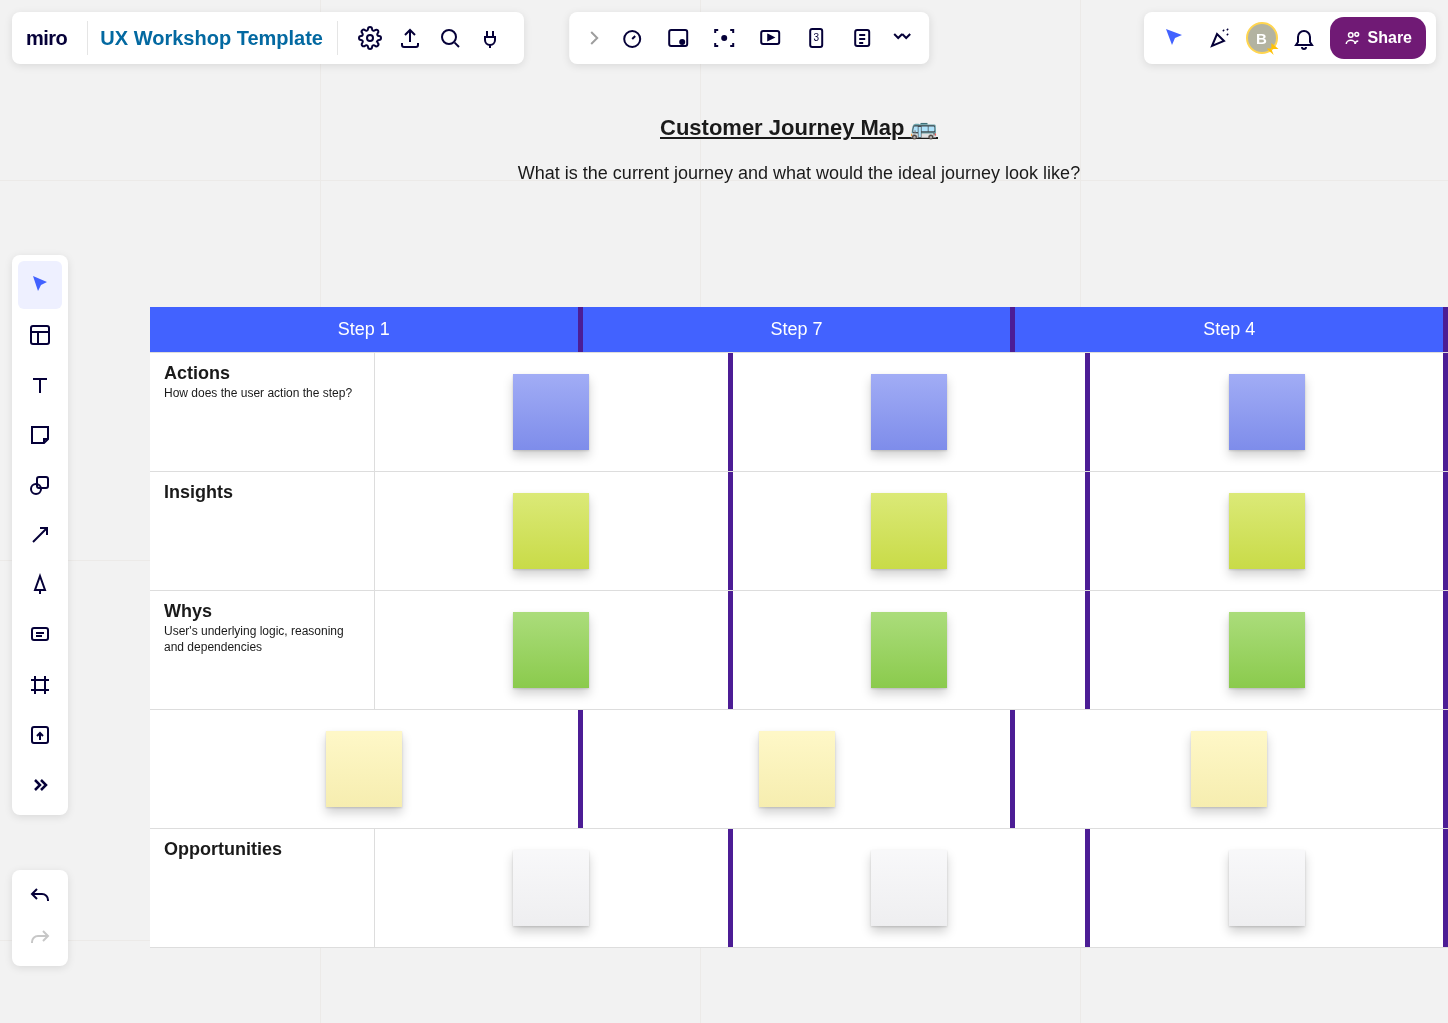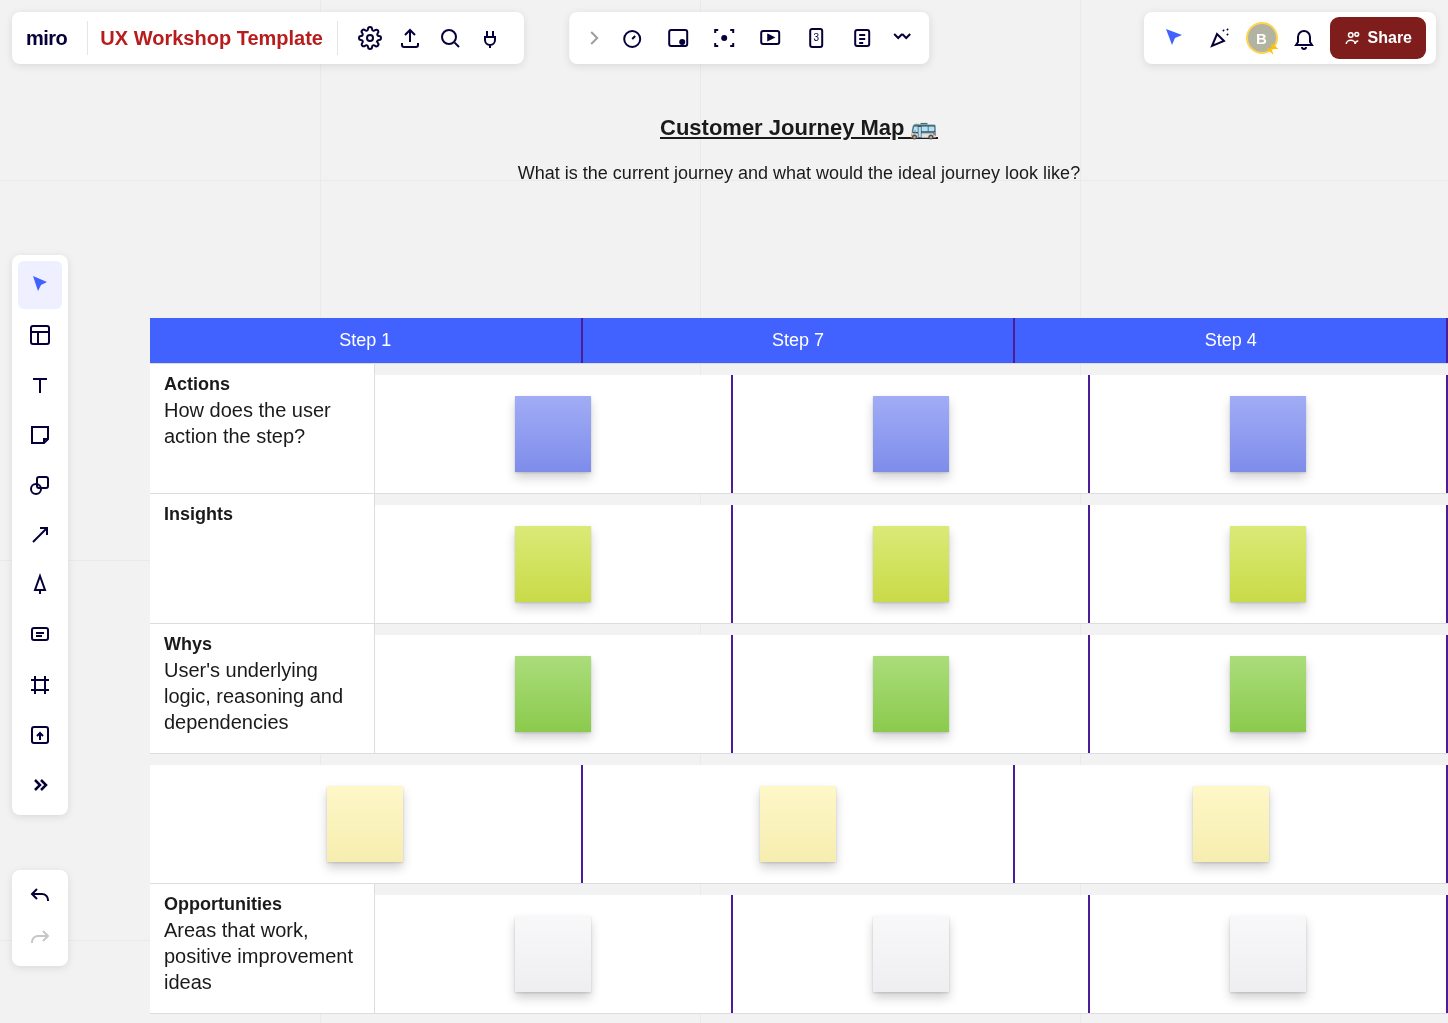--- a/index.html
+++ b/index.html
@@ -32,21 +32,21 @@
   padding-right: 16px;
 }
 .vsep {
   width: 1px; height: 34px;
   background: #e5e5e5;
   margin: 0 12px 0 4px;
 }
 .board-title {
   font-size: 20px;
   font-weight: 600;
-  color: #b91c1c;
+  color: #0369a1;
   padding-right: 10px;
 }
 .icon-btn {
   width: 40px; height: 40px;
   display: flex; align-items: center; justify-content: center;
   cursor: pointer;
   color: #050038;
 }
 .icon-btn svg, .tool svg { width: 24px; height: 24px; }
 
@@ -91,23 +91,23 @@
 }
 .avatar::after {
   content: "";
   position: absolute;
   right: -3px; bottom: -3px;
   width: 12px; height: 12px;
   background: #ffc107;
   clip-path: polygon(40% 0, 100% 50%, 40% 50%, 60% 100%, 0 45%, 40% 45%);
 }
 .share-btn {
-  background: #7f1d1d;
+  background: #701a75;
   color: #fff;
-  border-radius: 9px;
+  border-radius: 14px;
   padding: 12px 14px;
   font-weight: 600;
   font-size: 16px;
   display: flex; align-items: center; gap: 6px;
   cursor: pointer;
 }
 .share-btn svg { width: 18px; height: 18px; }
 
 
 .left-tools {
@@ -175,29 +175,28 @@
   padding: 12px 14px;
 }
 .label-col {
   width: 225px;
   background: #fff;
   padding: 10px 14px 14px 14px;
   border-right: 1px solid #ddd;
 }
 .row.header .label-col { padding: 12px 14px; }
 .label-col .t { font-weight: 700; font-size: 18px; color: #1a1a1a; }
-.label-col .d { font-size: 20px; color: #1a1a1a; margin-top: 2px; line-height:1.3; }
+.label-col .d { font-size: 12px; color: #1a1a1a; margin-top: 2px; line-height:1.3; }
 .step-col {
   flex: 1;
   background: #fff;
-  border-right: 2px solid #4c1d95;
+  border-right: 5px solid #4c1d95;
   display: flex; align-items: center; justify-content: center;
   padding: 14px 0;
   min-height: 118px;
-  margin-top: 11px;
 }
 .row.header .step-col { min-height: auto; }
 
 .sticky {
   width: 76px; height: 76px;
   box-shadow: 0 6px 10px rgba(0,0,0,0.18), 0 1px 2px rgba(0,0,0,0.15);
   position: relative;
 }
 .sticky::before {
   content:"";
@@ -495,21 +494,20 @@
       <div class="step-col">
         <div class="sticky cream"></div>
       </div>
       <div class="step-col">
         <div class="sticky cream"></div>
       </div>
     </div>
     <div class="row">
       <div class="label-col">
         <div class="t">Opportunities</div>
-        <div class="d">Areas that work, positive improvement ideas</div>
       </div>
       <div class="step-col">
         <div class="sticky white"></div>
       </div>
       <div class="step-col">
         <div class="sticky white"></div>
       </div>
       <div class="step-col">
         <div class="sticky white"></div>
       </div>

